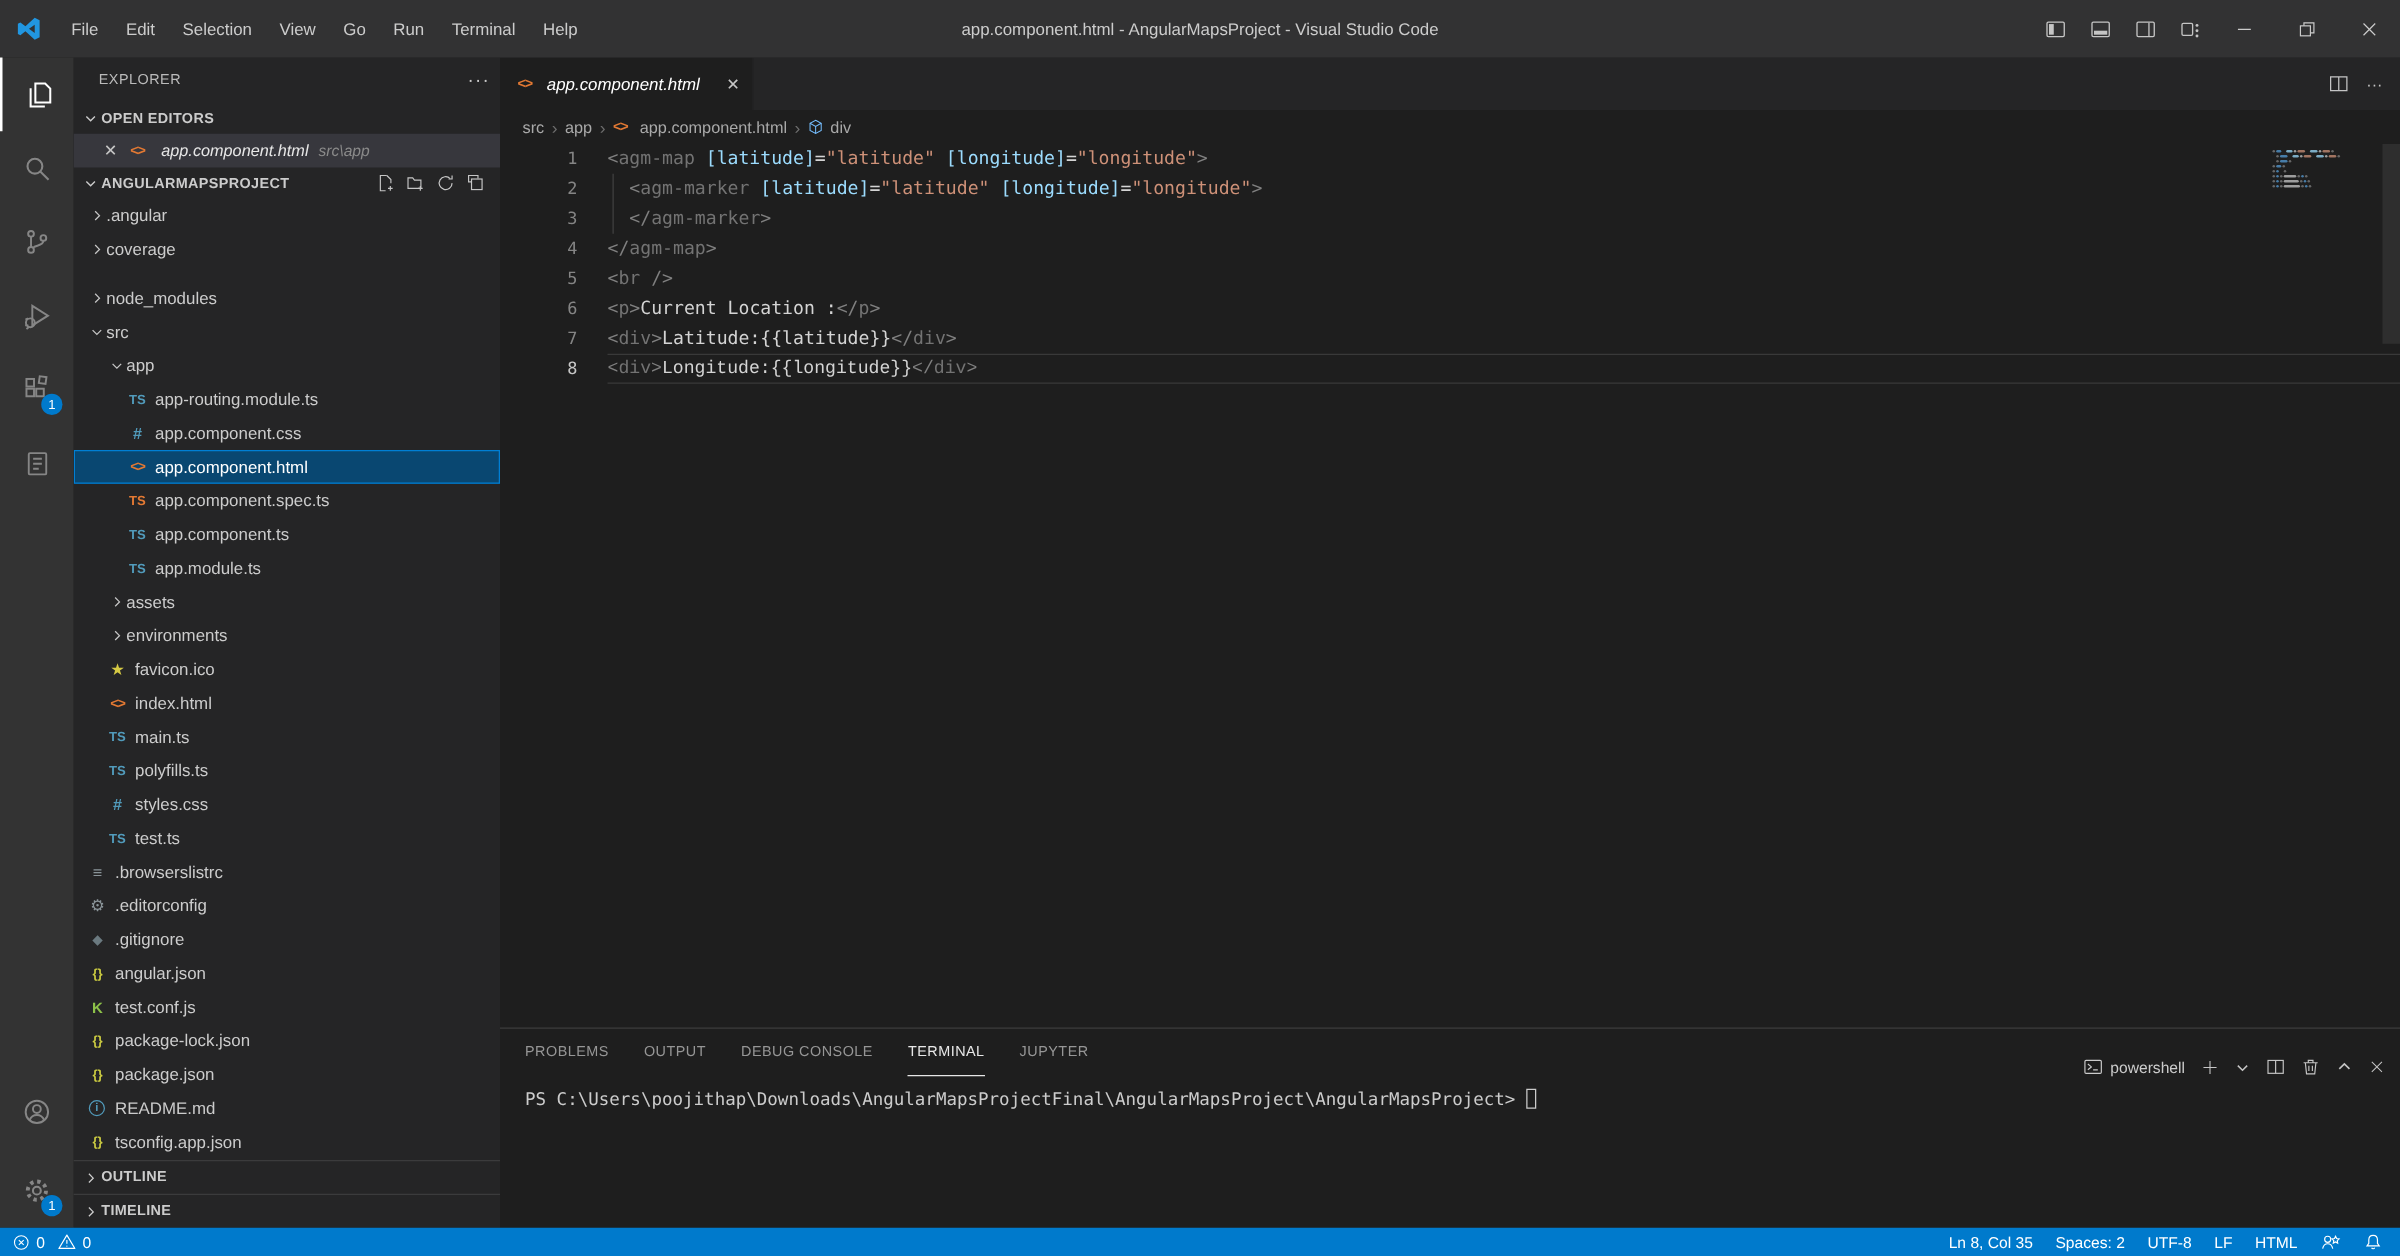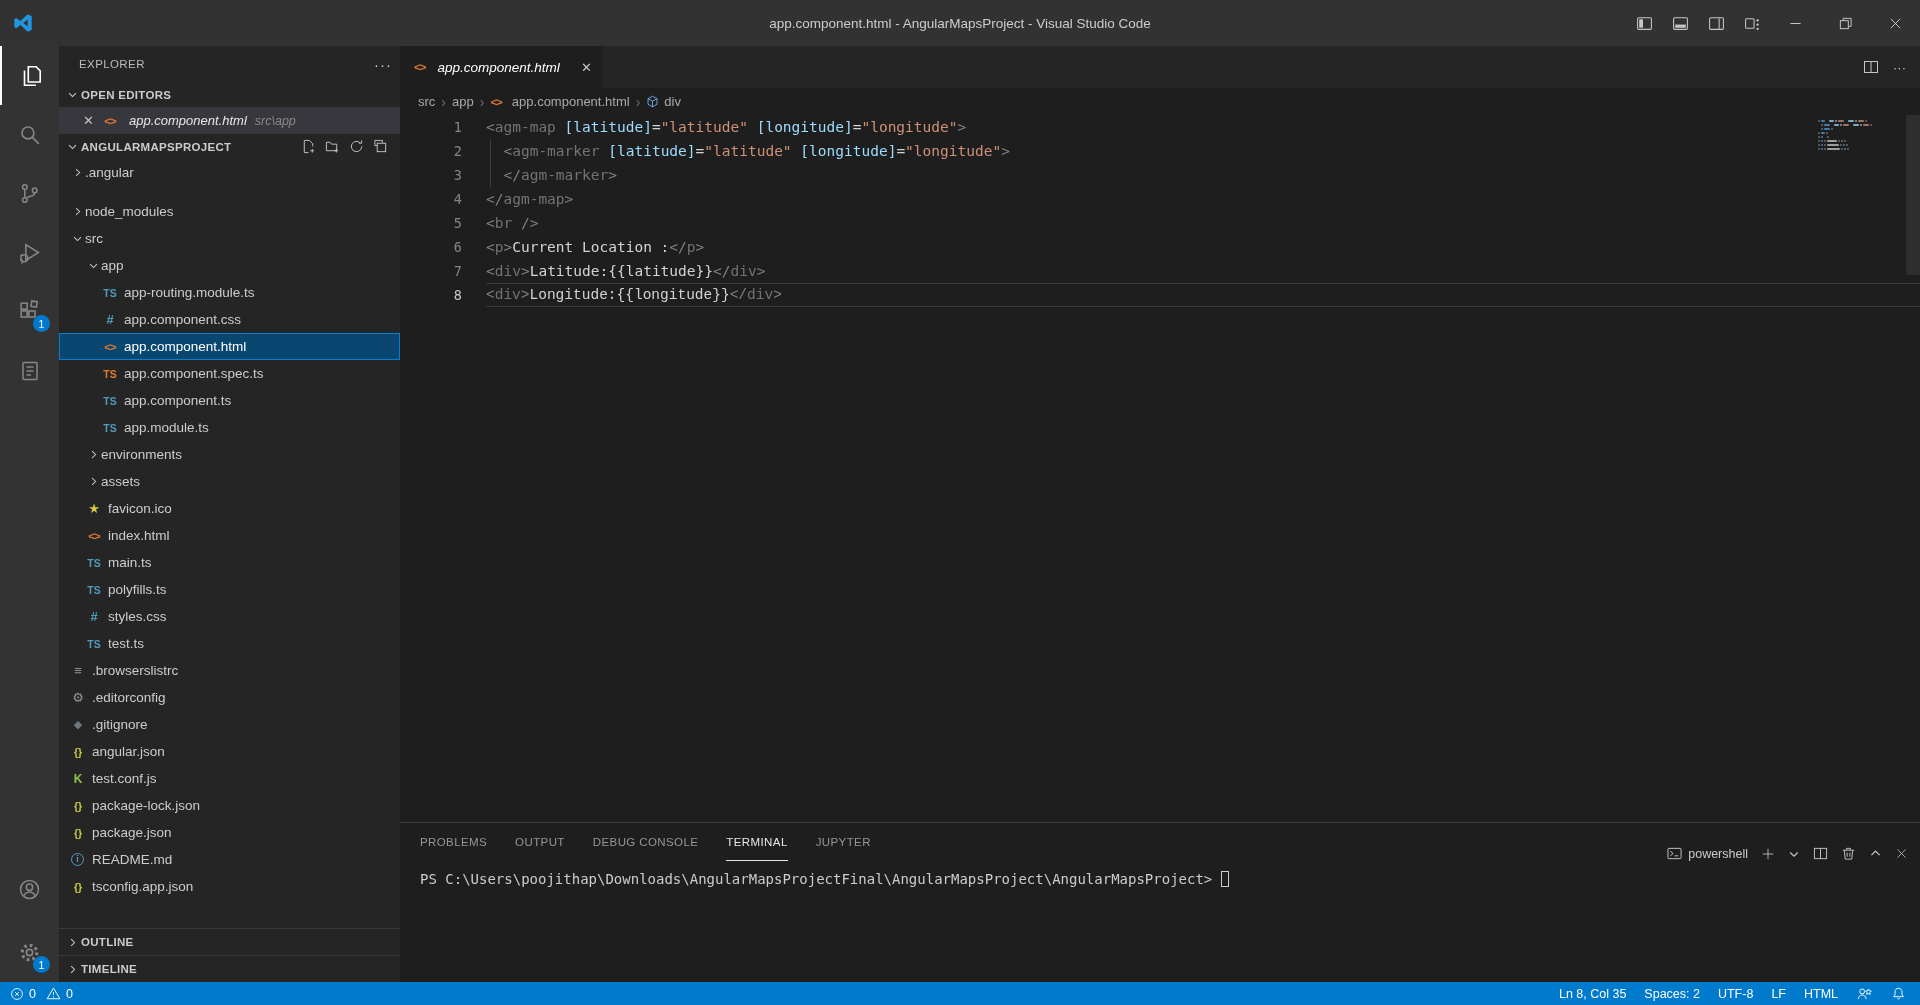--- a/index.html
+++ b/index.html
@@ -90,20 +90,30 @@
 </style>
 </head>
 <body>
 
 <div class="titlebar">
   <div class="tb-logo">
     <svg width="22" height="22" viewBox="0 0 24 24">
         <path fill="#2196e0" d="M17.2 2.4L9.1 9.9 4.7 6.5 2.5 7.6v8.9l2.2 1.1 4.4-3.4 8.1 7.4 4.3-2.1V4.5l-4.3-2.1zm0 6.1v7.1L12.2 12l5-3.5z"></path>
       </svg>
   </div>
+  <div class="menus" id="menus">
+      <div class="menu-item">File</div>
+      <div class="menu-item">Edit</div>
+      <div class="menu-item">Selection</div>
+      <div class="menu-item">View</div>
+      <div class="menu-item">Go</div>
+      <div class="menu-item">Run</div>
+      <div class="menu-item">Terminal</div>
+      <div class="menu-item">Help</div>
+    </div>
   <div class="tb-title">app.component.html - AngularMapsProject - Visual Studio Code</div>
   <div class="tb-right">
     <div class="tb-icon">
       <svg width="17" height="17" viewBox="0 0 16 16" fill="none" stroke="currentColor">
           <rect x="1.5" y="2.5" width="13" height="11" rx="1"></rect>
           <rect x="3" y="4" width="3.6" height="8" fill="currentColor" stroke="none"></rect>
         </svg>
     </div>
     <div class="tb-icon">
       <svg width="17" height="17" viewBox="0 0 16 16" fill="none" stroke="currentColor">
@@ -261,20 +271,28 @@
     </div>
     <div class="tree" id="tree">
         <div class="tree-row" style="padding-left: 10px;">
           <span class="tr-chev">
             <svg width="11" height="11" viewBox="0 0 16 16" fill="none" stroke="currentColor" stroke-width="1.5">
               <path d="M6 3l5 5-5 5"></path>
             </svg>
           </span>
           <span>.angular</span>
         </div>
+        <div class="tree-row" style="padding-left: 10px;">
+          <span class="tr-chev">
+            <svg width="11" height="11" viewBox="0 0 16 16" fill="none" stroke="currentColor" stroke-width="1.5">
+              <path d="M6 3l5 5-5 5"></path>
+            </svg>
+          </span>
+          <span>coverage</span>
+        </div>
         <div class="tree-row" style="padding-left: 10px; margin-top: 12px;">
           <span class="tr-chev">
             <svg width="11" height="11" viewBox="0 0 16 16" fill="none" stroke="currentColor" stroke-width="1.5">
               <path d="M6 3l5 5-5 5"></path>
             </svg>
           </span>
           <span>node_modules</span>
         </div>
         <div class="tree-row" style="padding-left: 10px;">
           <span class="tr-chev">
@@ -315,29 +333,29 @@
         <div class="tree-row" style="padding-left: 42px;">
           <span class="fi" style="color:#519aba">TS</span>
           <span>app.module.ts</span>
         </div>
         <div class="tree-row" style="padding-left: 26px;">
           <span class="tr-chev">
             <svg width="11" height="11" viewBox="0 0 16 16" fill="none" stroke="currentColor" stroke-width="1.5">
               <path d="M6 3l5 5-5 5"></path>
             </svg>
           </span>
+          <span>assets</span>
+        </div>
+        <div class="tree-row" style="padding-left: 26px;">
+          <span class="tr-chev">
+            <svg width="11" height="11" viewBox="0 0 16 16" fill="none" stroke="currentColor" stroke-width="1.5">
+              <path d="M6 3l5 5-5 5"></path>
+            </svg>
+          </span>
           <span>environments</span>
-        </div>
-        <div class="tree-row" style="padding-left: 26px;">
-          <span class="tr-chev">
-            <svg width="11" height="11" viewBox="0 0 16 16" fill="none" stroke="currentColor" stroke-width="1.5">
-              <path d="M6 3l5 5-5 5"></path>
-            </svg>
-          </span>
-          <span>assets</span>
         </div>
         <div class="tree-row" style="padding-left: 26px;">
           <span class="fi glyph" style="color:#d6ca44">★</span>
           <span>favicon.ico</span>
         </div>
         <div class="tree-row" style="padding-left: 26px;">
           <span class="fi angle" style="color:#e37933">&lt;&gt;</span>
           <span>index.html</span>
         </div>
         <div class="tree-row" style="padding-left: 26px;">

